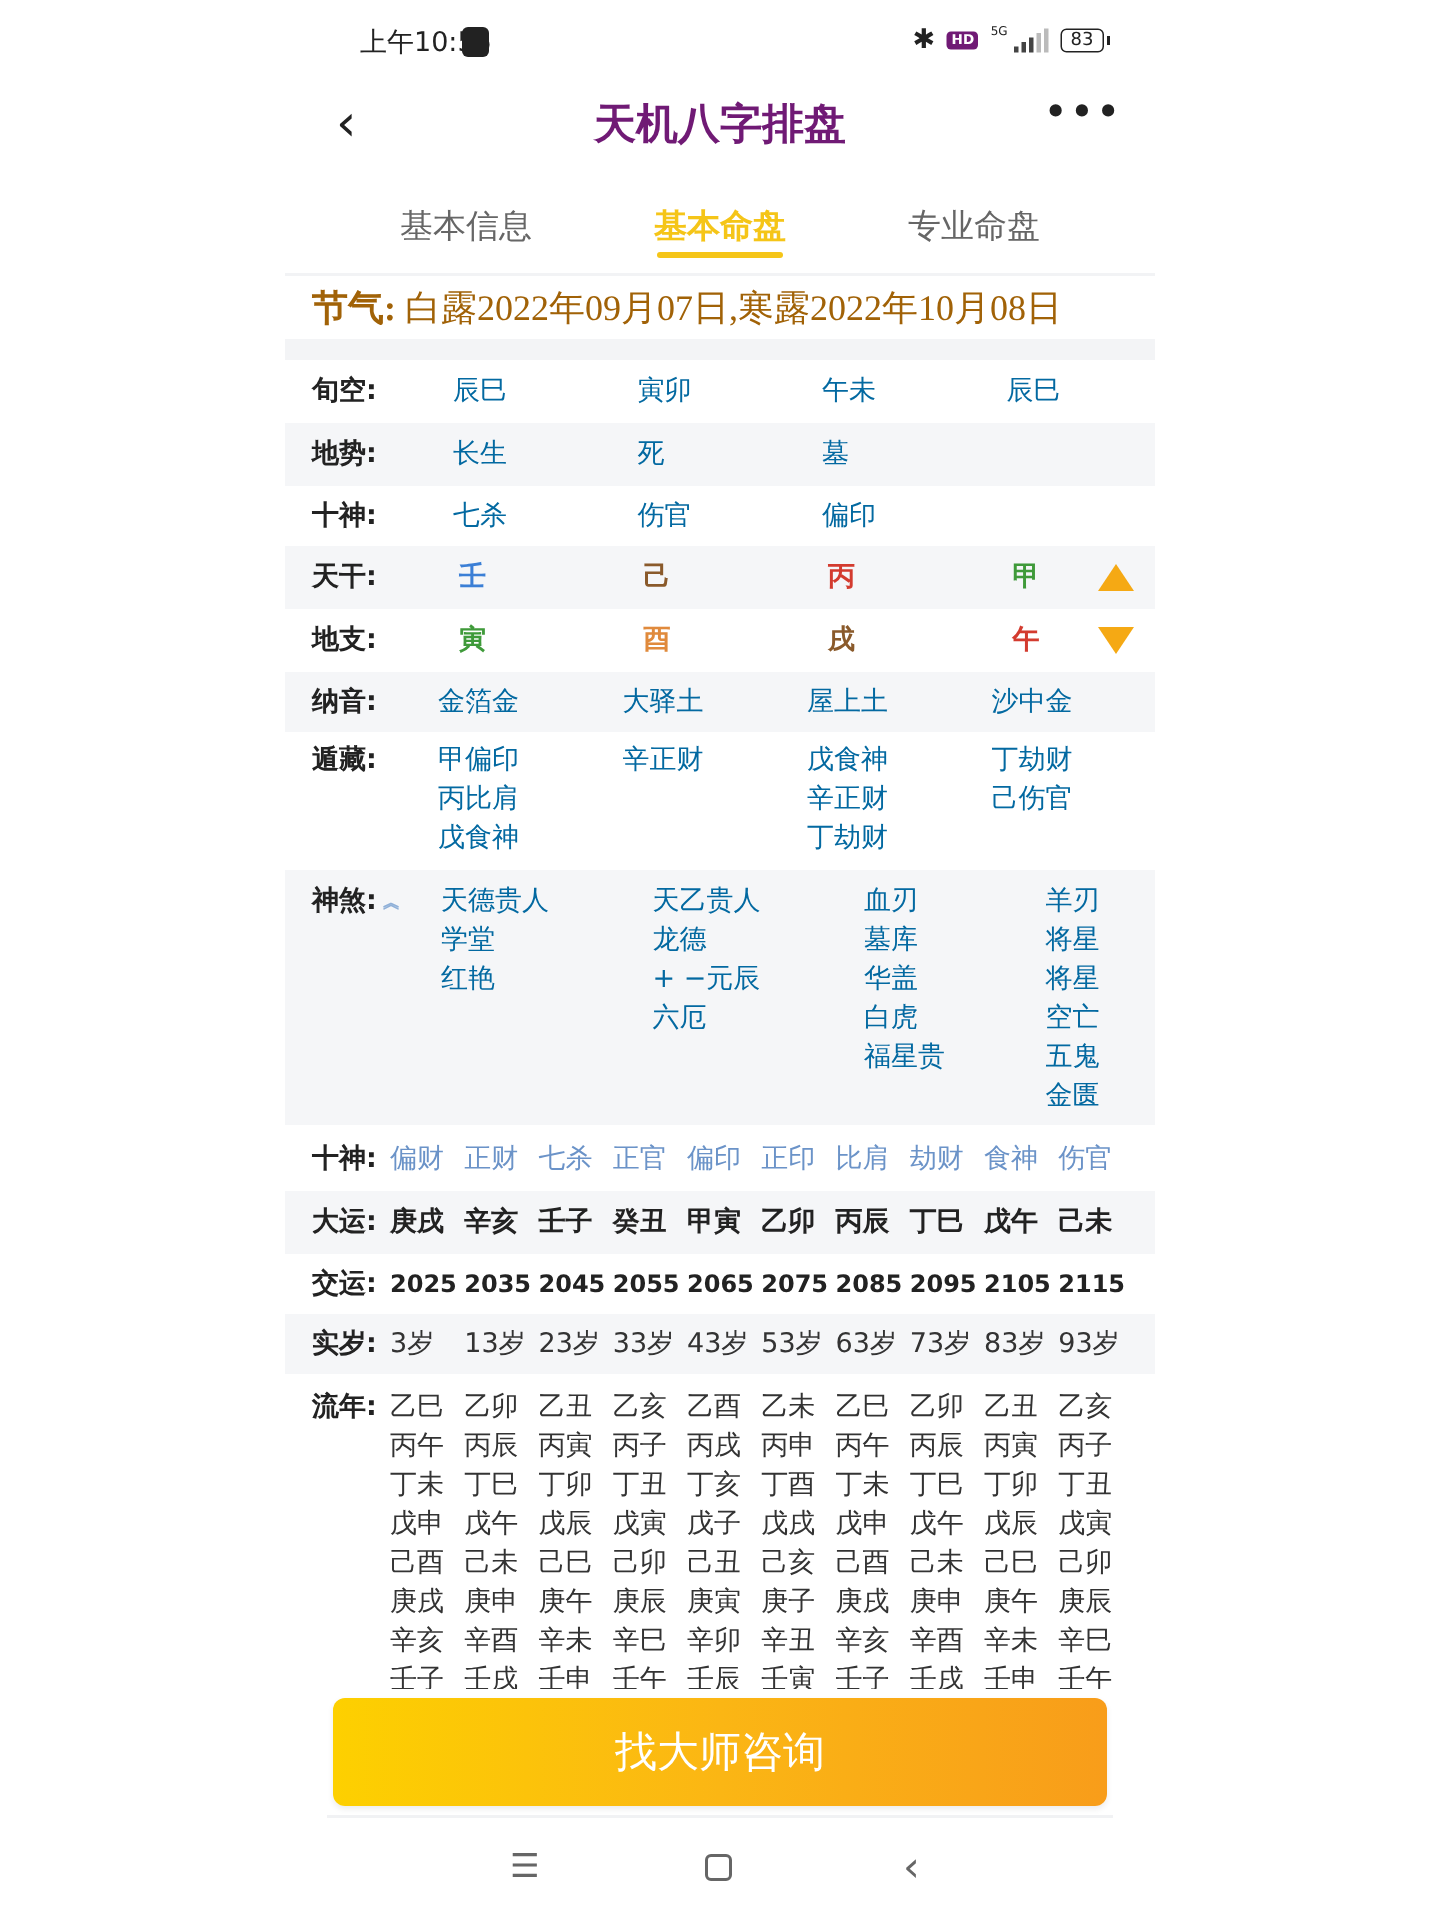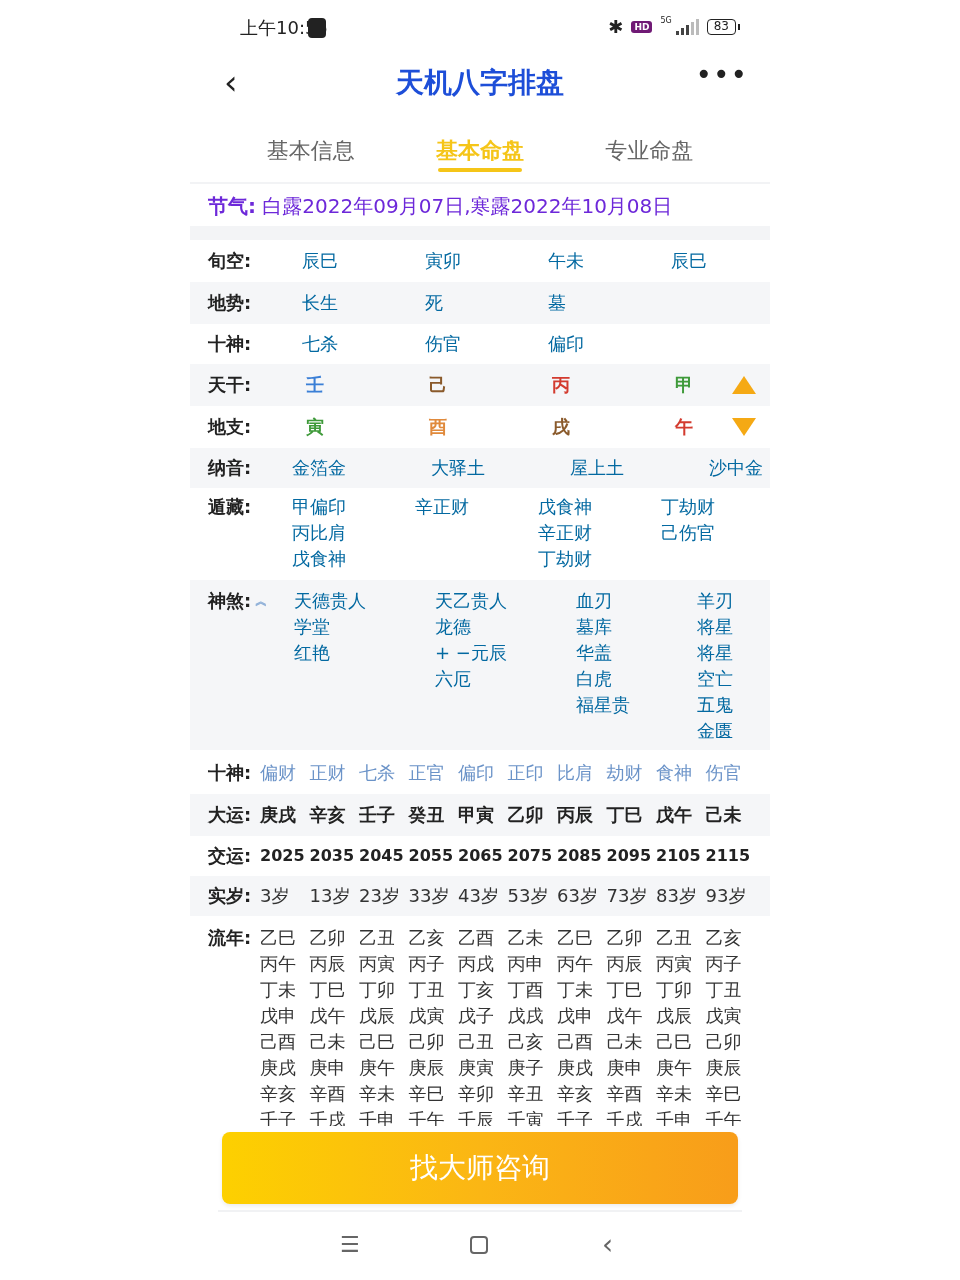--- a/index.html
+++ b/index.html
@@ -17,33 +17,33 @@
   .hd-badge { background: #701a75; color: #fff; font-size: 9px; font-weight: bold; border-radius: 3px; padding: 1px 3px; }
   .signal { display: flex; align-items: flex-end; gap: 2px; height: 16px; }
   .signal span { width: 3px; background: #444; display: block; }
   .sig-label { font-size: 8px; position: relative; top: -6px; margin-right: -4px; }
   .battery { border: 1.5px solid #222; border-radius: 4px; padding: 0 6px; font-size: 12px; height: 16px; line-height: 13px; position: relative; }
   .battery::after { content: ""; position: absolute; right: -5px; top: 4px; width: 2px; height: 6px; background: #222; }
 
   
   .nav-header { position: absolute; left: 0; top: 56px; width: 580px; height: 56px; }
   .back-btn { position: absolute; left: 34px; top: 6px; font-size: 34px; color: #222; line-height: 40px; }
-  .page-title { position: absolute; left: 0; right: 0; top: 8px; text-align: center; font-size: 28px; font-weight: bold; color: #1d4ed8; }
+  .page-title { position: absolute; left: 0; right: 0; top: 8px; text-align: center; font-size: 28px; font-weight: bold; color: #701a75; }
   .more-btn { position: absolute; right: 22px; top: 2px; font-size: 28px; color: #222; letter-spacing: 1px; }
 
   
   .tabs { position: absolute; left: 0; top: 128px; width: 580px; height: 52px; display: flex; justify-content: space-around; padding: 0 36px; }
   .tab { font-size: 22px; color: #666; position: relative; padding-top: 8px; cursor: pointer; }
   .tab.active { color: #f5c518; font-weight: bold; }
   .tab.active::after { content: ""; position: absolute; left: 2px; right: 2px; bottom: 8px; height: 4px; background: #f5c518; border-radius: 2px; }
 
   .divider-top { position: absolute; left: 0; top: 182px; width: 580px; height: 2px; background: #f2f3f5; }
 
   
-  .jieqi { position: absolute; left: 0; top: 186px; width: 580px; height: 40px; font-size: 20px; color: #6d28d9; padding-left: 18px; line-height: 40px; }
+  .jieqi { position: absolute; left: 0; top: 186px; width: 580px; height: 40px; font-size: 24px; color: #a16207; padding-left: 18px; line-height: 40px; font-family: Liberation Serif, serif; }
   .jieqi .lbl { font-weight: bold; }
   .gap-band { position: absolute; left: 0; top: 226px; width: 580px; height: 14px; background: #f3f4f6; }
 
   
   .row { position: absolute; left: 0; width: 580px; display: flex; align-items: flex-start; }
   .row.gray { background: #f5f6f8; }
   .row-label { width: 90px; padding-left: 18px; font-size: 18px; font-weight: bold; color: #222; flex-shrink: 0; }
   .cols4 { display: flex; flex: 1; }
   .cols4 > div { width: 123px; font-size: 18px; color: #0369a1; }
   .pillar-char { font-size: 28px; font-weight: bold; }
@@ -162,21 +162,21 @@
       <div class="pillar-char" style="color:#3f9a3a">寅</div>
       <div class="pillar-char" style="color:#e08a3c">酉</div>
       <div class="pillar-char" style="color:#8a5a2b">戌</div>
       <div class="pillar-char" style="color:#d33b2f">午</div>
     </div>
     <span class="triangle-down" style="top:12px;"></span>
   </div>
 
   <div class="row gray" style="top:448px;height:40px;line-height:40px;">
     <div class="row-label">纳音:</div>
-    <div class="cols4" style="padding-left:12px;gap:16px;">
+    <div class="cols4" style="padding-left:12px;">
       <div class="blue">金箔金</div>
       <div class="blue">大驿土</div>
       <div class="blue">屋上土</div>
       <div class="blue">沙中金</div>
     </div>
   </div>
 
   <div class="row" style="top:494px;height:86px;">
     <div class="row-label" style="line-height:26px;">遁藏:</div>
     <div class="cols4" style="padding-left:12px;">

